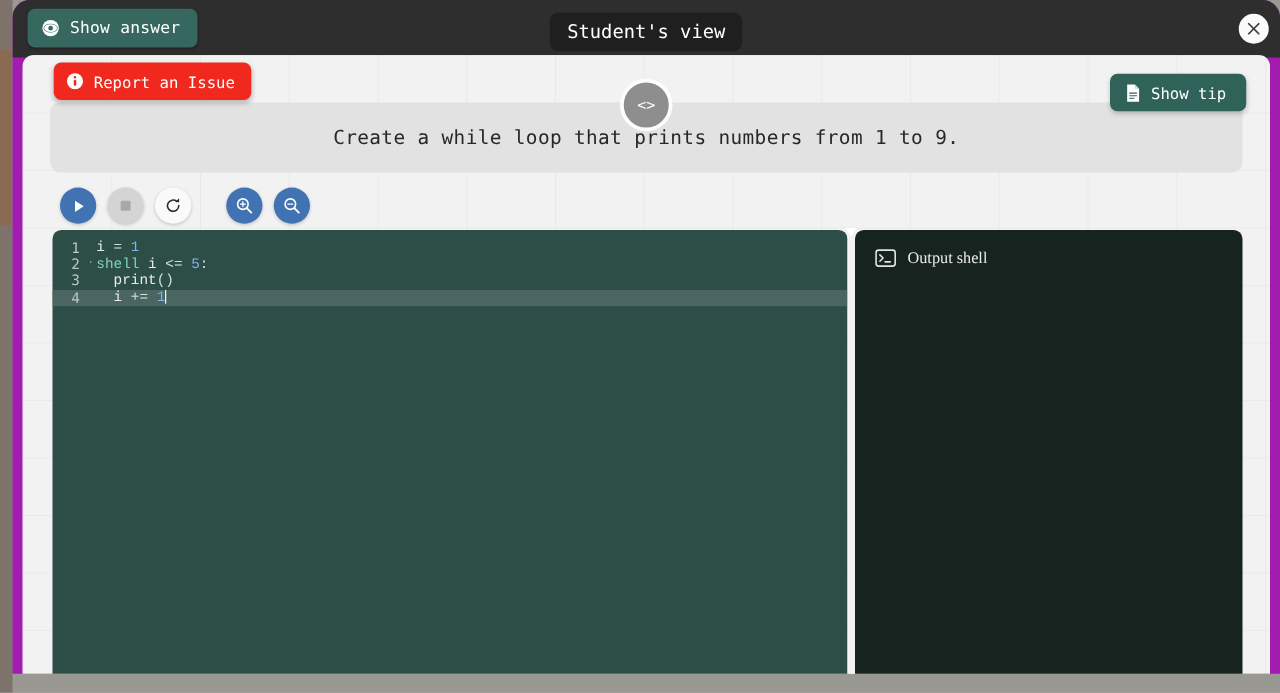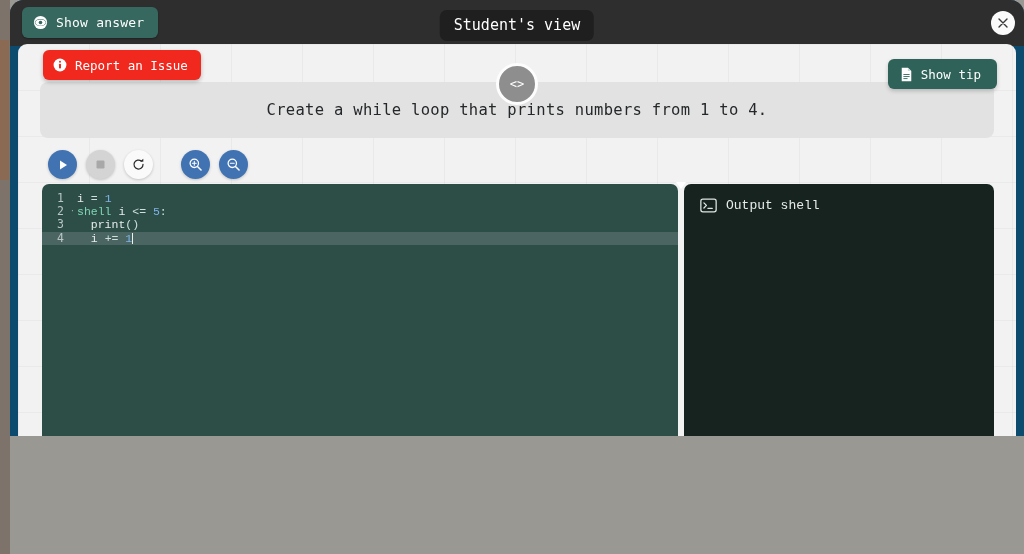--- a/index.html
+++ b/index.html
@@ -21,22 +21,22 @@
   }
   #page-bg .left-strip2 {
     position: absolute; left: 0; top: 40px; width: 9px; height: 140px;
     background: #8a6a52;
   }
 
   
   #modal {
     position: absolute;
     left: 10px; top: 0px;
-    width: 1014px; height: 436px;
-    background: #0c4a6e;
+    width: 1014px; height: 539px;
+    background: #a21caf;
     border-radius: 14px 14px 0 0;
     overflow: hidden;
   }
 
   
   #topbar {
     position: relative;
     height: 46px;
     background: #2e2e2e;
   }
@@ -213,21 +213,21 @@
     flex: 1;
     background: #17231f;
     border-radius: 7px;
     position: relative;
     overflow: hidden;
   }
   .output-header {
     display: flex; align-items: center; gap: 9px;
     padding: 14px 0 0 16px;
     color: #e9ecec;
-    font-family: Liberation Mono, monospace;
+    font-family: Liberation Serif, serif;
     font-size: 13px;
   }
 
   
   .code {
     padding-top: 8px;
     font-family: "DejaVu Sans Mono", monospace;
     font-size: 11.5px;
     line-height: 13.2px;
   }
@@ -323,21 +323,21 @@
         </svg>
       </span>
       <span>Show tip</span>
     </button>
 
     <div class="code-badge">
       <span>&lt;&gt;</span>
     </div>
 
     <div class="instruction">
-      <span>Create a while loop that prints numbers from 1 to 4.</span>
+      <span>Create a while loop that prints numbers from 1 to 9.</span>
     </div>
 
     <div class="toolbar">
 
       <button class="tool blue">
         <span>
           <svg width="12" height="12" viewBox="0 0 12 12">
             <path d="M3 1.5 L10 6 L3 10.5 Z" fill="#ffffff"></path>
           </svg>
         </span>

